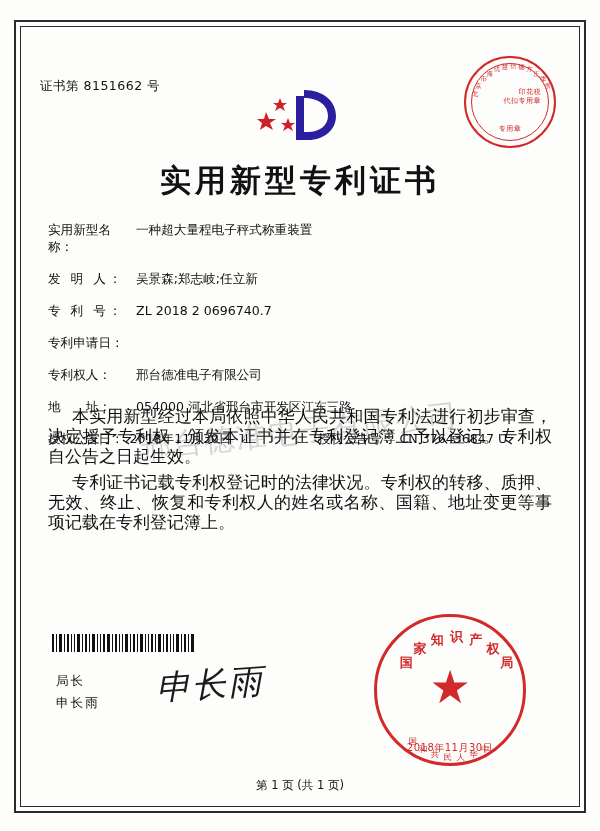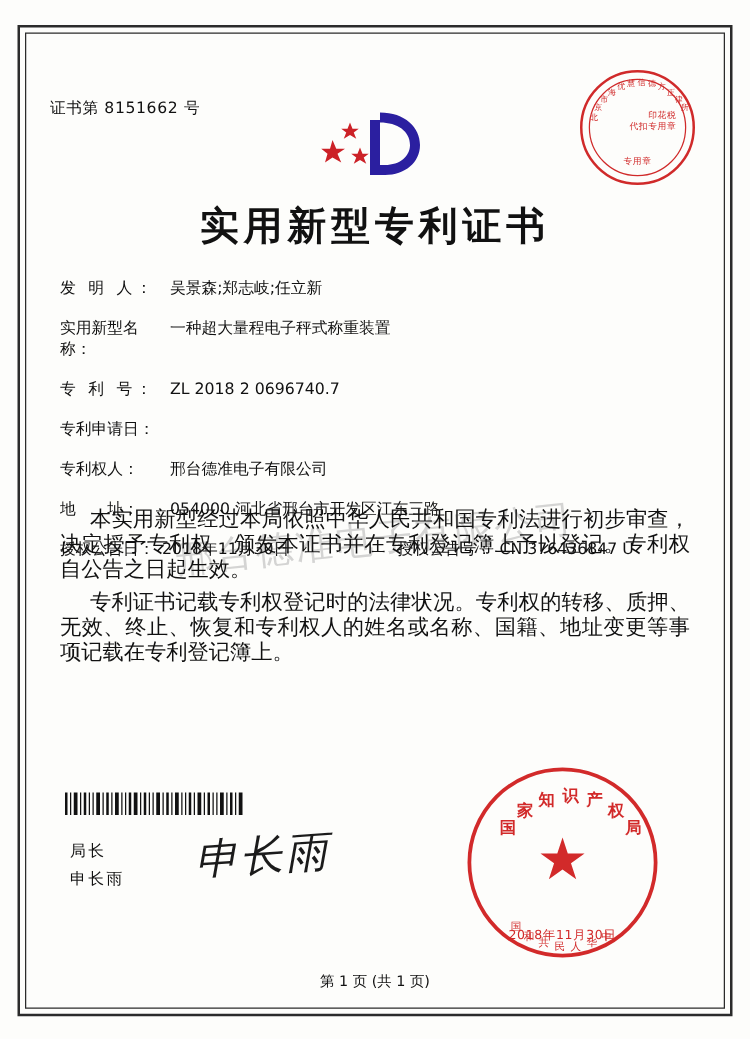--- a/index.html
+++ b/index.html
@@ -336,27 +336,27 @@
       <div class="mid-line l1">印花税</div>
       <div class="mid-line l2">代扣专用章</div>
       <div class="bottom-line">专用章</div>
     </div>
 
     <div class="title">实用新型专利证书</div>
 
     <div class="fields">
 
       <div class="frow">
+        <div class="flabel tight">实用新型名称：</div>
+        <div class="fvalue">一种超大量程电子秤式称重装置</div>
+      </div>
+
+      <div class="frow">
         <div class="flabel">发 明 人：</div>
         <div class="fvalue">吴景森;郑志岐;任立新</div>
-      </div>
-
-      <div class="frow">
-        <div class="flabel tight">实用新型名称：</div>
-        <div class="fvalue">一种超大量程电子秤式称重装置</div>
       </div>
 
       <div class="frow">
         <div class="flabel">专 利 号：</div>
         <div class="fvalue">ZL 2018 2 0696740.7</div>
       </div>
 
       <div class="frow">
         <div class="flabel tight">专利申请日：</div>
       </div>

